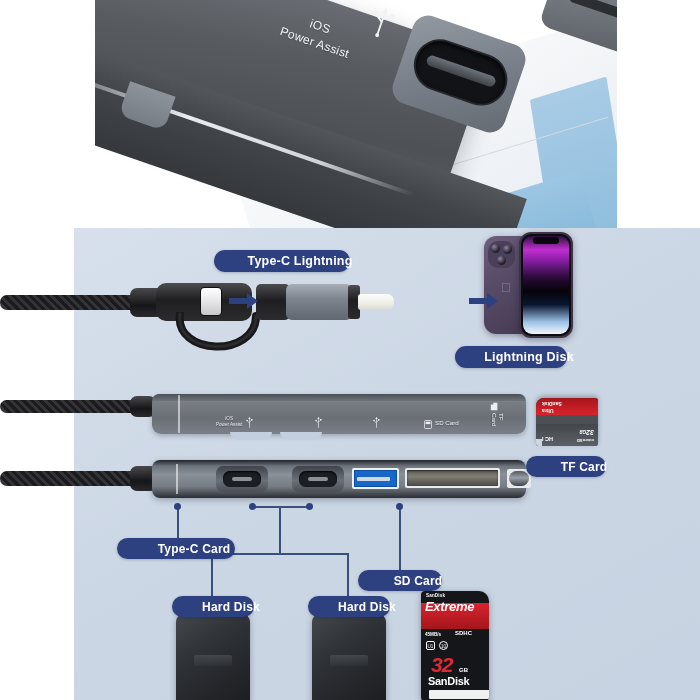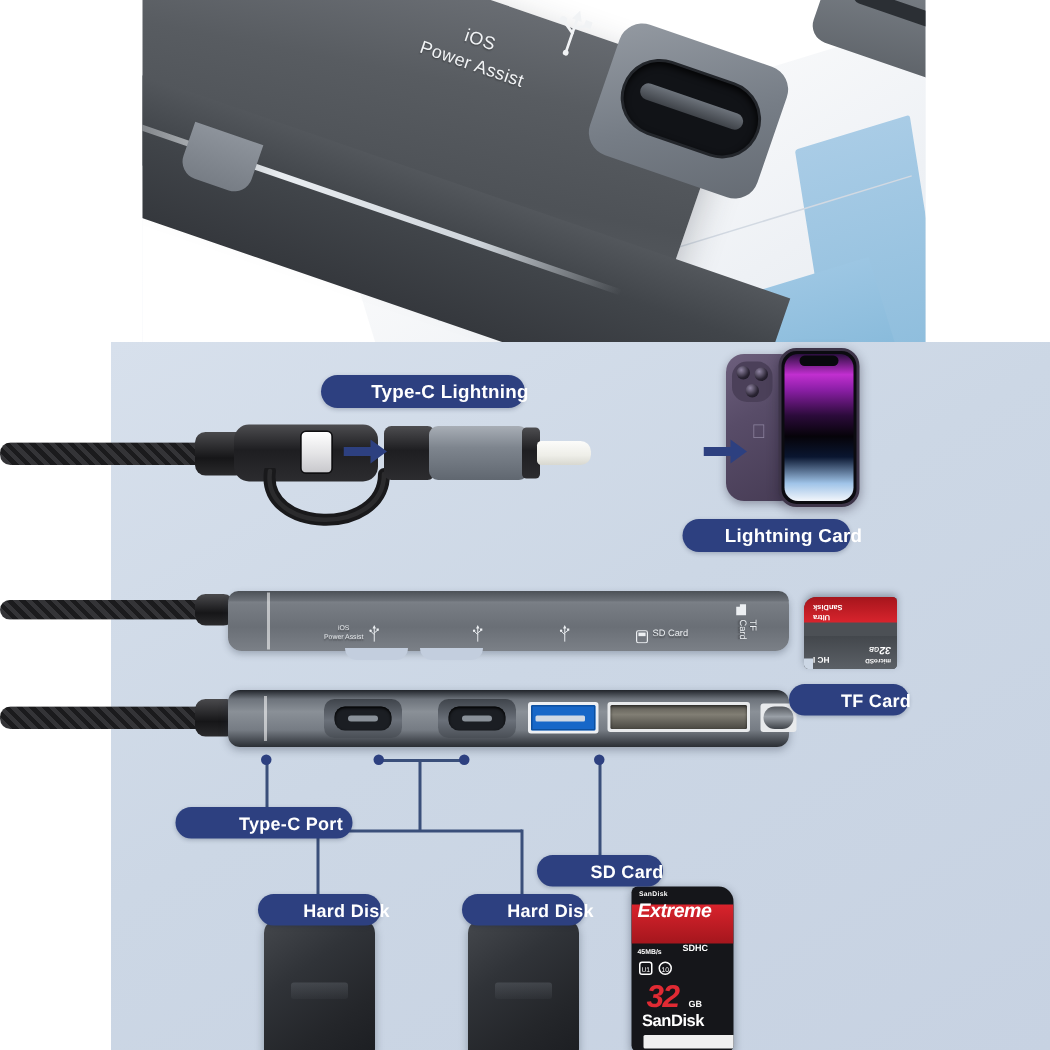--- a/index.html
+++ b/index.html
@@ -278,21 +278,21 @@
         <div class="lens" style="left:15px; top:4px;  width:9px; height:9px;"></div>
         <div class="lens" style="left:9px;  top:15px; width:9px; height:9px;"></div>
       </div>
       <div class="apple-logo" style="left:17px; top:44px;"></div>
     </div>
     <div class="phone-front" style="left:445px; top:4px; width:54px; height:106px;">
       <div class="phone-screen"></div>
       <div class="notch"></div>
     </div>
 
-    <div class="badge" style="left:381px; top:118px; width:112px; height:22px; font-size:12.5px;">Lightning Card</div>
+    <div class="badge" style="left:381px; top:118px; width:112px; height:22px; font-size:12.5px;">Lightning Disk</div>
 
     <div class="cable-braid" style="left:-74px; top:172px; width:140px; height:13px;"></div>
     <div class="cable-boot" style="left:56px; top:168px; width:26px; height:21px;"></div>
 
     <div class="hubtop" style="left:78px; top:166px; width:374px; height:40px;">
       <div class="hub-dark-top" style="left:0; right:0; top:0;"></div>
       <div class="hubtop-seam" style="left:26px; top:1px; height:38px;"></div>
 
       <div class="hub-lbl" style="left:64px; top:22px;">
         <span>iOS</span><br>
@@ -372,21 +372,21 @@
         <div class="sdslot-in"></div>
       </div>
 
       <div class="tfslot" style="left:355px; top:9px; width:24px; height:19px;">
         <div class="tfslot-in"></div>
       </div>
     </div>
 
     <div class="dot" style="left:100px; top:275px;"></div>
     <div class="ln" style="left:103px; top:279px; width:1.5px; height:36px;"></div>
-    <div class="badge" style="left:43px; top:310px; width:118px; height:21px; font-size:12px;">Type-C  Port</div>
+    <div class="badge" style="left:43px; top:310px; width:118px; height:21px; font-size:12px;">Type-C  Card</div>
 
     <div class="dot" style="left:175px; top:275px;"></div>
     <div class="dot" style="left:232px; top:275px;"></div>
     <div class="ln" style="left:178px; top:278px; width:57px; height:1.5px;"></div>
     <div class="ln" style="left:205px; top:278px; width:1.5px; height:48px;"></div>
     <div class="ln" style="left:137px; top:325px; width:137px; height:1.5px;"></div>
     <div class="ln" style="left:137px; top:325px; width:1.5px; height:45px;"></div>
     <div class="ln" style="left:273px; top:325px; width:1.5px; height:45px;"></div>
 
     <div class="badge" style="left:98px; top:368px; width:82px; height:21px; font-size:12px;">Hard Disk</div>

